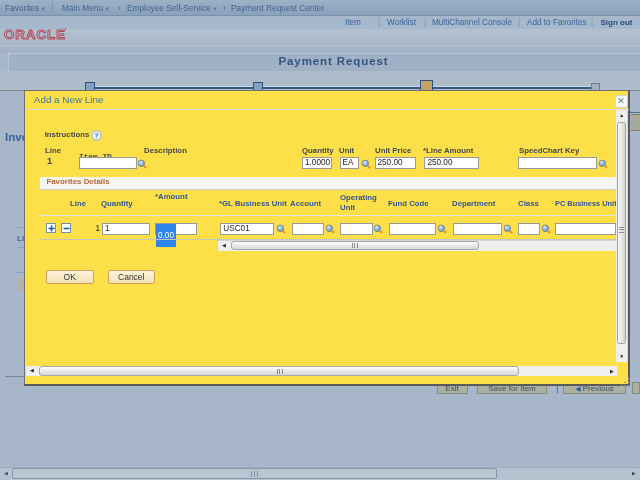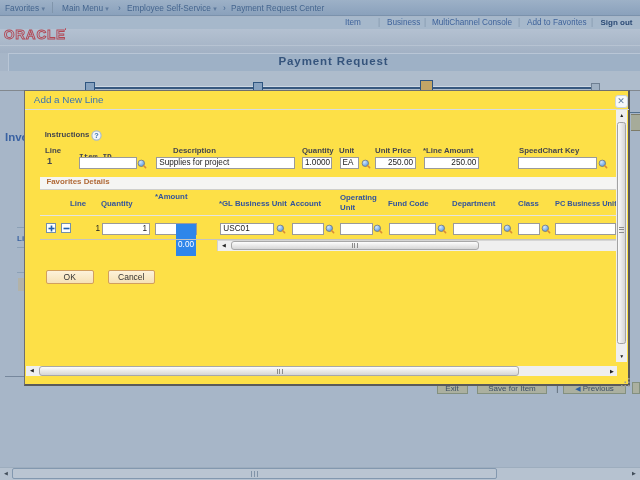--- a/index.html
+++ b/index.html
@@ -23,21 +23,21 @@
 .dimbtn { position:absolute; border:1px solid #83907f; background:#abb0a0; color:#3d4f66; font-size:8px; text-align:center; height:12px; line-height:11px; }
 
 #pagesb { left:0; top:467px; width:640px; height:13px; background:#b6c2d0; border-top:1px solid #9dadbe; }
 
 #modal { left:24px; top:90px; width:606px; height:296px; background:#fde047; border:1px solid #6f6f6f; border-right:2px solid #5a5a5a; border-bottom:2px solid #5a5a5a; }
 #mtitle { left:8.8px; top:2.8px; font-size:9.9px; color:#3a74b4; }
 #mclose { left:589.5px; top:4px; width:13px; height:12.5px; border:1px solid #ccd4dc; border-radius:3px; background:#f7f9fa; color:#5f7d9f; font-size:9px; line-height:11.5px; text-align:center; }
 #msep { left:0px; top:17.5px; width:604px; height:1px; background:#d8dce1; }
 .lbl { position:absolute; font-size:7.8px; font-weight:bold; color:#44464e; white-space:nowrap; line-height:9px; }
 .inp { position:absolute; height:12px; border:1px solid #9a9a9a; background:#fff; font-size:8.2px; color:#222; padding:0 2px; line-height:10px; }
-.inp.r { text-align:right; }
+.inp.r { }
 .ghdr { position:absolute; font-size:7.8px; font-weight:bold; color:#33549c; white-space:nowrap; line-height:9.5px; }
 .mag { position:absolute; width:11px; height:11px; }
 .pmbox { position:absolute; width:10.5px; height:10.5px; border:1px solid #7590ab; background:#fdfefe; } .pmbox svg { display:block; }
 .btn { position:absolute; height:14px; border:1px solid #d29f5e; border-radius:2px; background:linear-gradient(#fdf2da,#f6e2b6); font-size:8.5px; color:#333; text-align:center; line-height:12px; }
 
 .sbtrack { position:absolute; background:#efefef; }
 .sbthumbh { position:absolute; border:1px solid #a8a8a8; border-radius:3px; background:linear-gradient(#fdfdfd,#d6d6d6); }
 .sbthumbv { position:absolute; border:1px solid #a2a2a2; border-radius:2.5px; background:linear-gradient(90deg,#fbfbfb,#d5d5d5); }
 .arr { position:absolute; font-size:5px; color:#222; text-align:center; }
 .grip-v { position:absolute; width:1px; background:#8c8c8c; height:5px; }
@@ -52,21 +52,21 @@
   <span class="it" style="left:62px;">Main Menu <span style="font-size:7px; color:#5e7a9c;">▾</span></span>
   <span class="it" style="left:118px;">›</span>
   <span class="it" style="left:127px;">Employee Self-Service <span style="font-size:7px; color:#5e7a9c;">▾</span></span>
   <span class="it" style="left:223px;">›</span>
   <span class="it" style="left:231px;">Payment Request Center</span>
 </div>
 
 <div id="linkbar" class="abs">
   <span class="it" style="left:345px;">Item</span>
   <span class="it" style="left:378px; color:#8095ab;">|</span>
-  <span class="it" style="left:387px;">Business</span>
+  <span class="it" style="left:387px;">Worklist</span>
   <span class="it" style="left:424px; color:#8095ab;">|</span>
   <span class="it" style="left:432px;">MultiChannel Console</span>
   <span class="it" style="left:518px; color:#8095ab;">|</span>
   <span class="it" style="left:527px;">Add to Favorites</span>
   <span class="it" style="left:591px; color:#8095ab;">|</span>
   <span class="it" style="left:600.5px; font-weight:bold; color:#2b4a75; font-size:8px;">Sign out</span>
 </div>
 
 <div id="oband" class="abs"></div>
 <div class="abs" style="left:0; top:44.5px; width:640px; height:1px; background:#b7c3d2;"></div>
@@ -125,30 +125,29 @@
   <div id="msep" class="abs"></div>
 
   <div class="lbl" style="left:19.7px; top:39.3px;">Instructions</div>
   <svg class="abs" style="left:66.3px; top:39.3px;" width="11" height="11" viewBox="0 0 12 12">
       <circle cx="6" cy="6" r="5" fill="#f2f6fa" stroke="#a8bccf" stroke-width="1.3"></circle>
       <text x="6" y="8.8" font-size="8" font-weight="bold" fill="#3e74ae" text-anchor="middle" font-family="Liberation Sans">?</text>
     </svg>
 
   <div class="lbl" style="left:20px; top:55.2px;">Line</div>
   <div class="lbl" style="left:54px; top:62px;font-family:Liberation Mono, monospace;">Item ID</div>
-  <div class="lbl" style="left:148px; top:55.2px;">Description</div>
+  <div class="lbl" style="left:119px; top:55.2px;">Description</div>
   <div class="lbl" style="left:277px; top:55.2px; width:29.7px; text-align:right;">Quantity</div>
   <div class="lbl" style="left:314px; top:55.2px;">Unit</div>
   <div class="lbl" style="left:350px; top:55.2px;">Unit Price</div>
   <div class="lbl" style="left:398px; top:55.2px;">*Line Amount</div>
   <div class="lbl" style="left:494px; top:55.2px;">SpeedChart Key</div>
 
   <div class="lbl" style="left:22px; top:65.8px; font-size:9.2px;">1</div>
   <div class="inp" style="left:54.4px; top:66px; width:57.2px;"></div>
-  <div class="inp" style="left:131.2px; top:66px; width:138.5px;">Supplies for project</div>
   <div class="inp r" style="left:277px; top:66px; width:29.7px;">1.0000</div>
   <div class="inp" style="left:314.6px; top:66px; width:19.5px;">EA</div>
   <div class="inp r" style="left:349.5px; top:66px; width:41.5px;">250.00</div>
   <div class="inp r" style="left:399.4px; top:66px; width:55px;">250.00</div>
   <div class="inp" style="left:493px; top:66px; width:79px;"></div>
   <svg class="mag" style="left:112px; top:67.5px;" viewBox="0 0 12 12">
       <circle cx="4.7" cy="4.7" r="3.5" fill="url(#lens)" stroke="#707070" stroke-width="0.8"></circle>
       <line x1="7.4" y1="7.4" x2="9.4" y2="9.4" stroke="#d98b35" stroke-width="1.7" stroke-linecap="round"></line>
     </svg>
   <svg class="mag" style="left:335.5px; top:67.5px;" viewBox="0 0 12 12">
@@ -182,21 +181,21 @@
         <line x1="1.5" y1="4.5" x2="7.5" y2="4.5" stroke="#2060b0" stroke-width="1.6"></line>
       </svg>
     </div>
   <div class="pmbox" style="left:35.5px; top:131.5px;">
       <svg width="9" height="9" viewBox="0 0 9 9">
         <line x1="1.5" y1="4.5" x2="7.5" y2="4.5" stroke="#2060b0" stroke-width="1.6"></line>
       </svg>
     </div>
   <div class="abs" style="left:65px; top:132.8px; width:10px; text-align:right; font-size:8.2px; color:#222;">1</div>
   <div class="inp r" style="left:77px; top:131.5px; width:48px;">1</div>
-  <div class="inp r" style="left:130px; top:131.5px; width:42px; padding:0;"><span style="display:inline-block; background:#2e86ea; color:#fff; padding:16px 2px; height:23px;">0.00</span></div>
+  <div class="inp r" style="left:130px; top:131.5px; width:42px; padding:0;"><span style="display:inline-block; background:#2e86ea; color:#fff; padding:7px 2px; height:23px;">0.00</span></div>
   <div class="inp" style="left:195.3px; top:131.5px; width:54.2px;">USC01</div>
   <div class="inp" style="left:266.5px; top:131.5px; width:32.5px;"></div>
   <div class="inp" style="left:315px; top:131.5px; width:32.5px;"></div>
   <div class="inp" style="left:364px; top:131.5px; width:47px;"></div>
   <div class="inp" style="left:427.5px; top:131.5px; width:49px;"></div>
   <div class="inp" style="left:493px; top:131.5px; width:22px;"></div>
   <div class="inp" style="left:530.2px; top:131.5px; width:61.3px;"></div>
   <svg class="mag" style="left:251px; top:133px;" viewBox="0 0 12 12">
       <circle cx="4.7" cy="4.7" r="3.5" fill="url(#lens)" stroke="#707070" stroke-width="0.8"></circle>
       <line x1="7.4" y1="7.4" x2="9.4" y2="9.4" stroke="#d98b35" stroke-width="1.7" stroke-linecap="round"></line>

